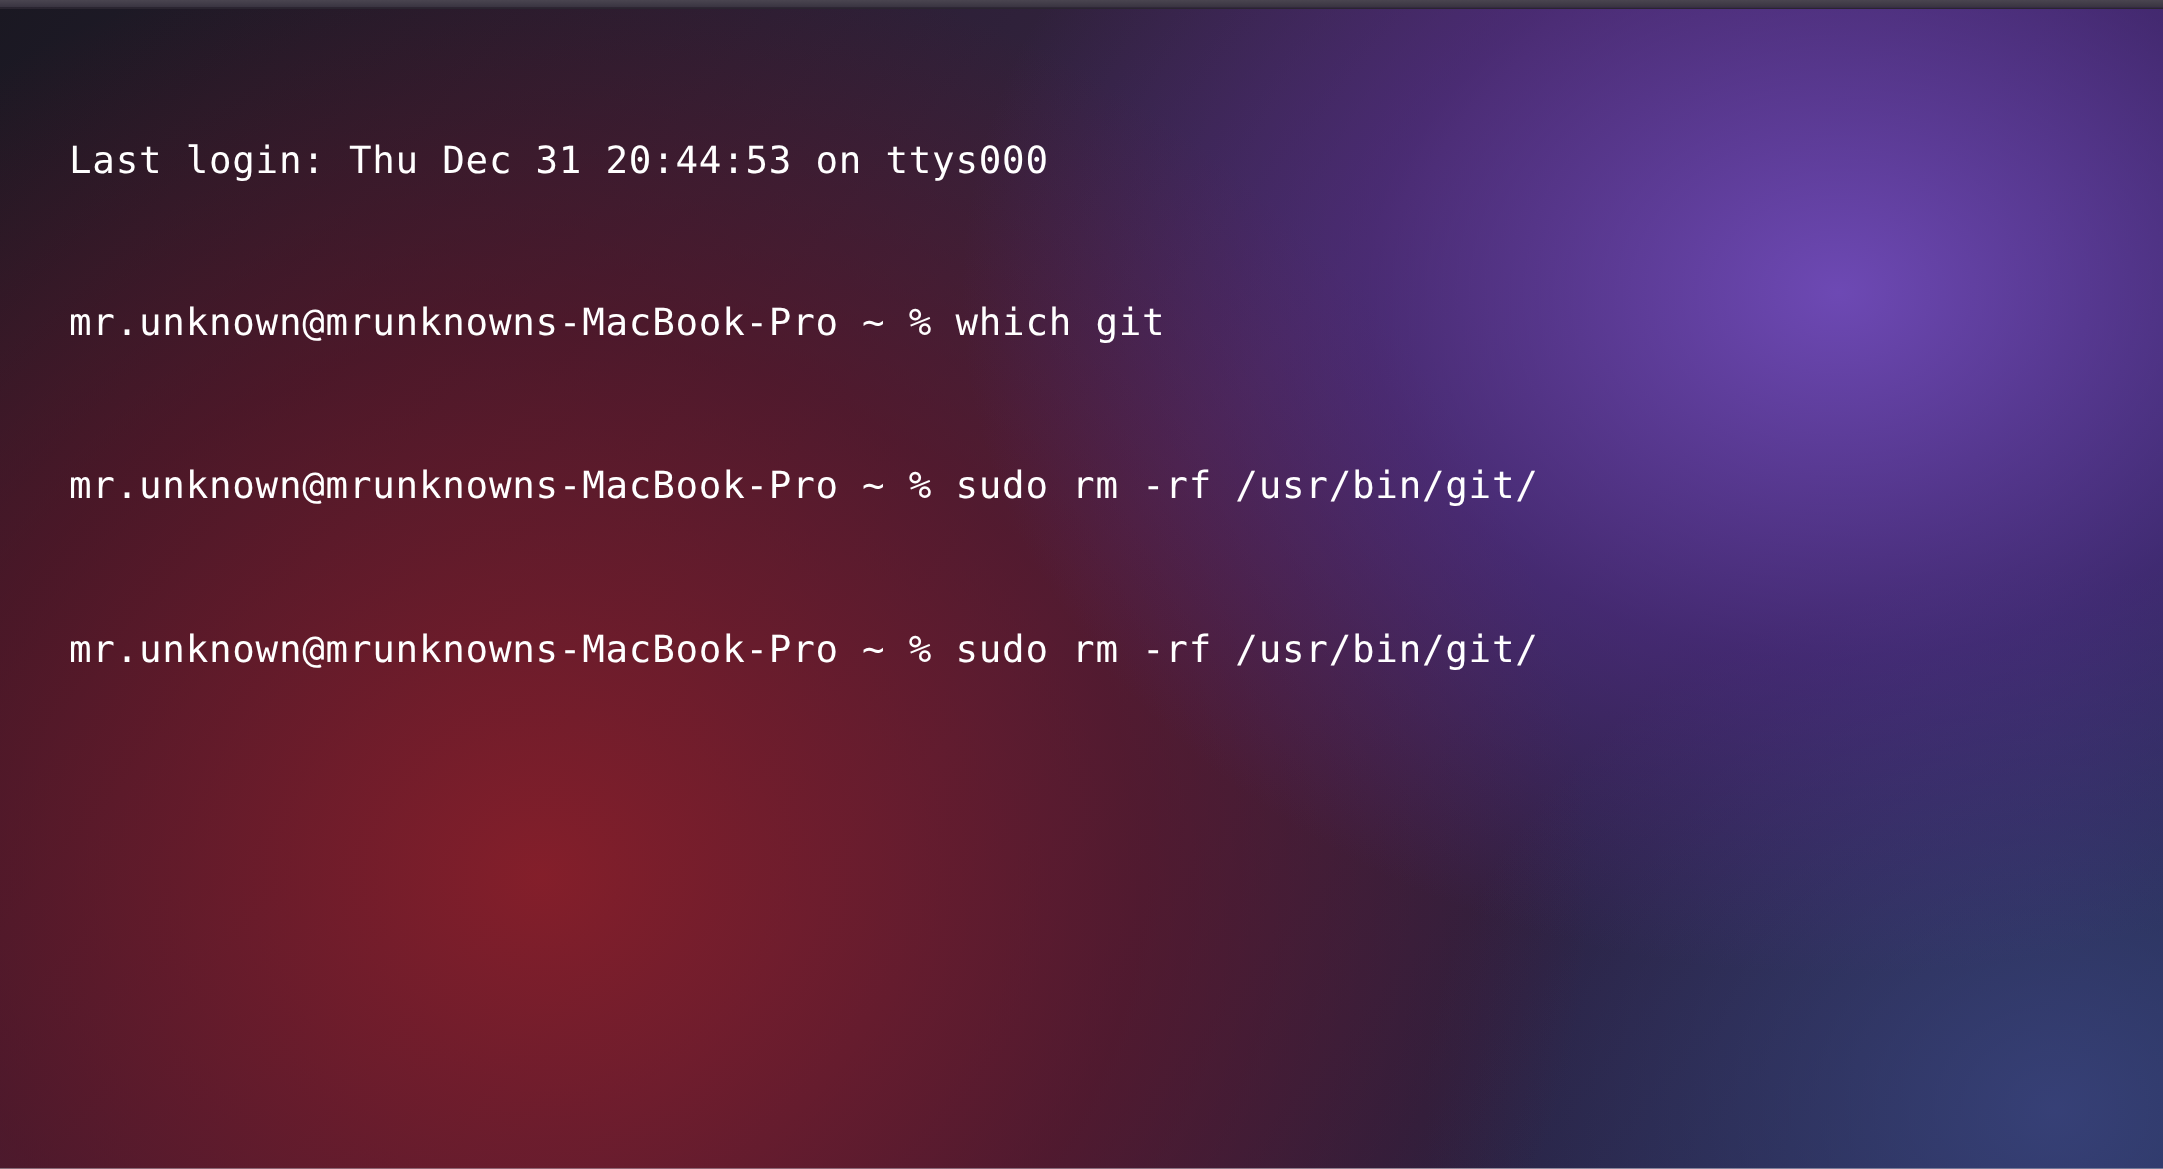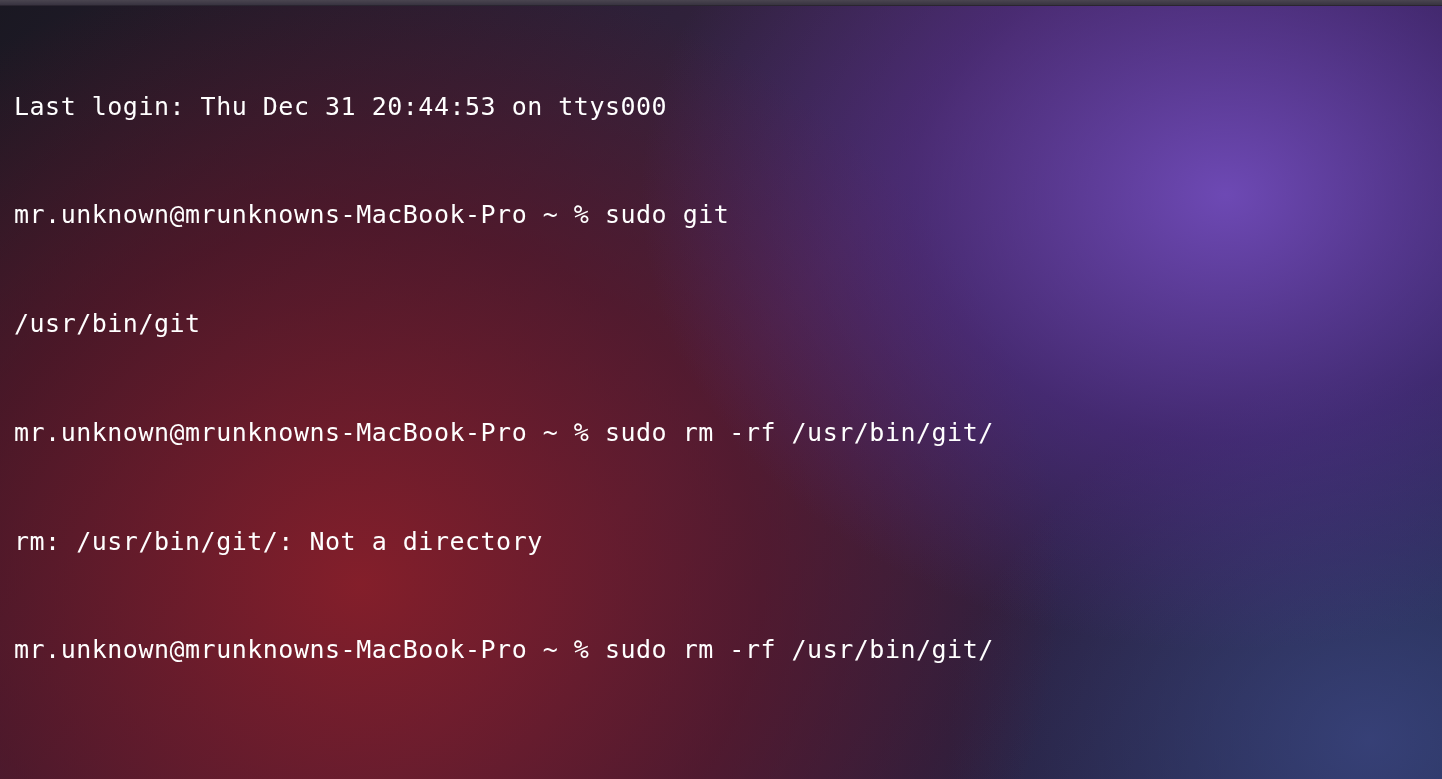--- a/index.html
+++ b/index.html
@@ -27,29 +27,28 @@
       background: linear-gradient(to bottom, #4a4550 0%, #383340 100%);
       border-bottom: 1px solid #2a2530;
     }
     .terminal-content {
       padding: 10px 14px 14px 14px;
       white-space: pre;
     }
     .line {
       display: block;
       letter-spacing: 0.5px;
+      margin-left: 32px;
     }
   </style>
 </head>
 <body>
 
 <div class="titlebar"></div>
 
 <div class="terminal-content">
   <span class="line">Last login: Thu Dec 31 20:44:53 on ttys000</span>
-  <span class="line"><span>mr.unknown@mrunknowns-MacBook-Pro ~ % </span><span>sudo git</span></span>
-  <span class="line">/usr/bin/git</span>
+  <span class="line"><span>mr.unknown@mrunknowns-MacBook-Pro ~ % </span><span>which git</span></span>
   <span class="line"><span>mr.unknown@mrunknowns-MacBook-Pro ~ % </span><span>sudo rm -rf /usr/bin/git/</span></span>
-  <span class="line">rm: /usr/bin/git/: Not a directory</span>
   <span class="line"><span>mr.unknown@mrunknowns-MacBook-Pro ~ % </span><span>sudo rm -rf /usr/bin/git/</span></span>
   
   
 </div>
 
 </body></html>

